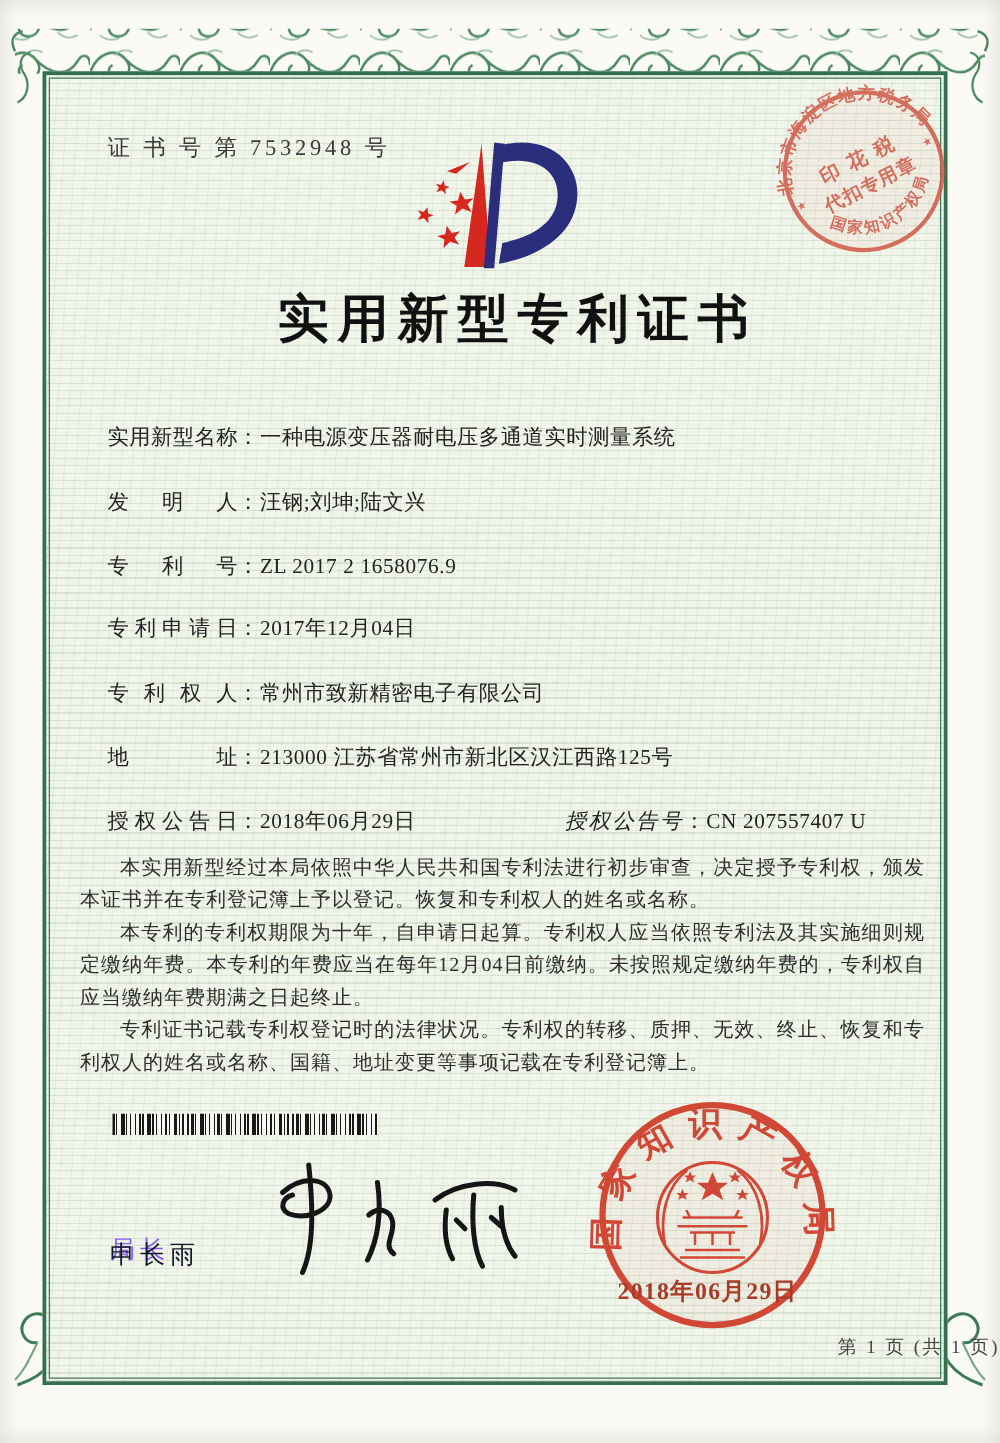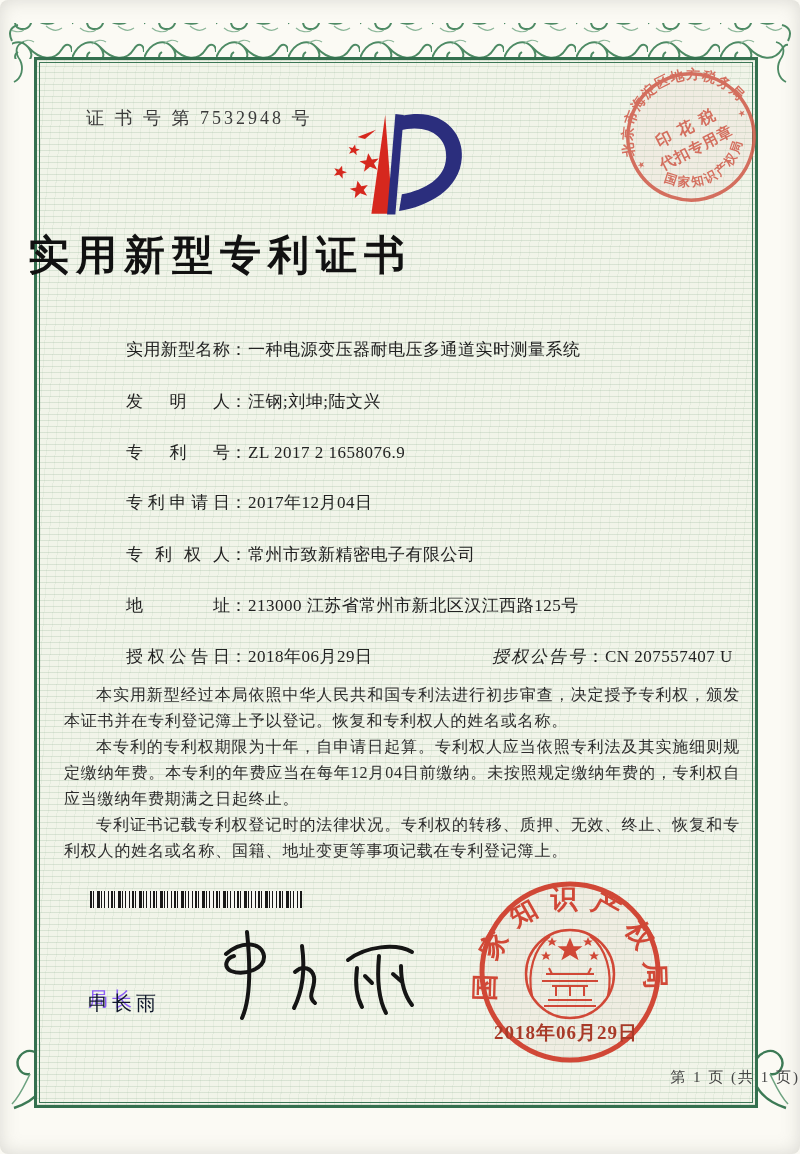--- a/index.html
+++ b/index.html
@@ -8,45 +8,44 @@
     font-family:"Liberation Serif","DejaVu Serif",serif;
     background:#fbfaf4;
     position:relative;
     overflow:hidden;
     color:#2b2b2b;
   }
   .page {
     position:absolute; inset:0;
     background:#fbfaf4;
     box-shadow: inset 0 0 18px rgba(120,120,110,.25);
-    border-radius: 8px;
   }
   
   .border-art { position:absolute; inset:0; width:800px; height:1154px; pointer-events:none; }
   
   .frame {
     position:absolute; left:34px; top:57px; width:724px; height:1051px;
     border:3px solid #34704f;
     background:
       repeating-linear-gradient(94deg, rgba(130,170,135,.10) 0 1px, rgba(0,0,0,0) 1px 9px),
       repeating-linear-gradient(0deg, rgba(125,165,130,.22) 0 1px, rgba(0,0,0,0) 1px 6px),
       #f1f4e9;
   }
   .frame::before {
     content:""; position:absolute; inset:2px; border:1px solid #3d7757;
   }
   .abs { position:absolute; }
   .cert-no { left:86px; top:106px; font-size:18px; letter-spacing:3px; color:#3a3a3a; }
   .logo { left:316px; top:102px; }
   .title {
-    left:0; right:0; top:228px; text-align:left;
+    left:0; right:0; top:228px; text-align:center;
     font-size:41px; font-weight:600; letter-spacing:7px; color:#111;padding-left:28px;
   }
   .fields { left:86px; top:338px; width:660px; font-size:17px; color:#222; }
-  .field-row { position:absolute; left:0; white-space:nowrap;margin-left:40px; }
+  .field-row { position:absolute; left:0; white-space:nowrap; }
   .field-label {
     display:inline-block; width:104px; text-align:justify; text-align-last:justify;
     vertical-align:top;
   }
   .colon { display:inline-block; width:18px; }
   .field-value { letter-spacing:.5px; }
   .auth-no { position:absolute; left:366px; white-space:nowrap; }
   .auth-no .field-label { width:auto; text-align-last:auto; letter-spacing:2px;font-style:italic; }
   .paragraphs {
     left:64px; top:682px; width:676px;

